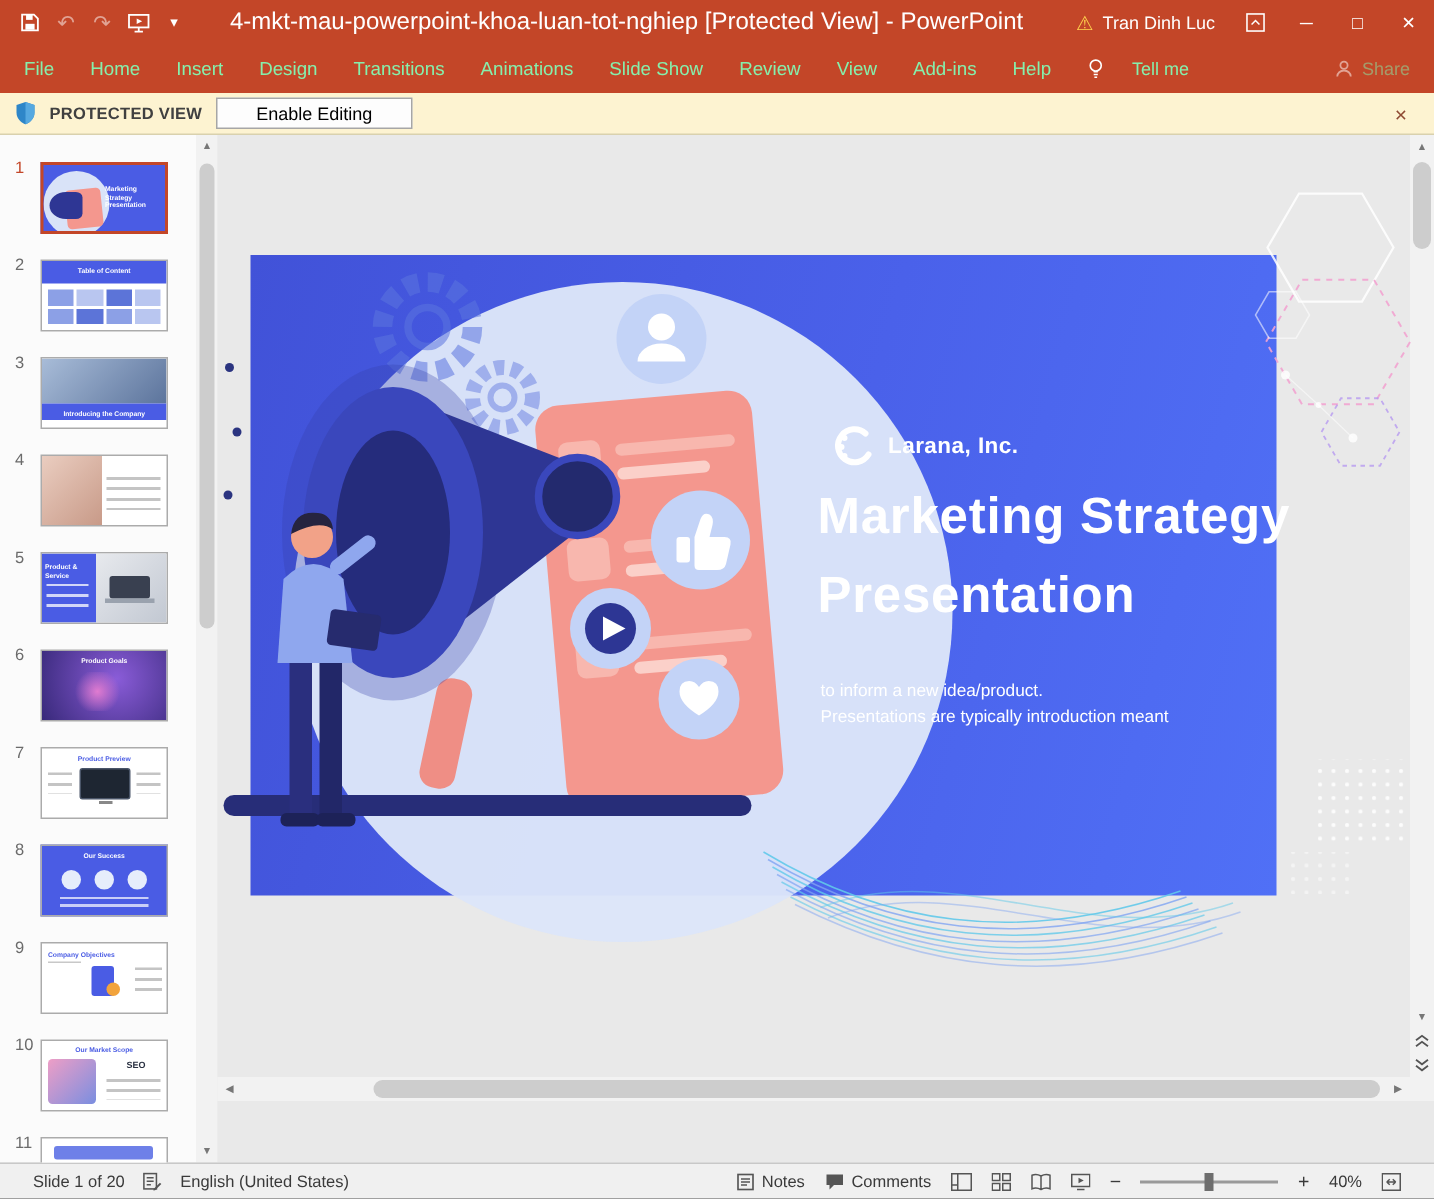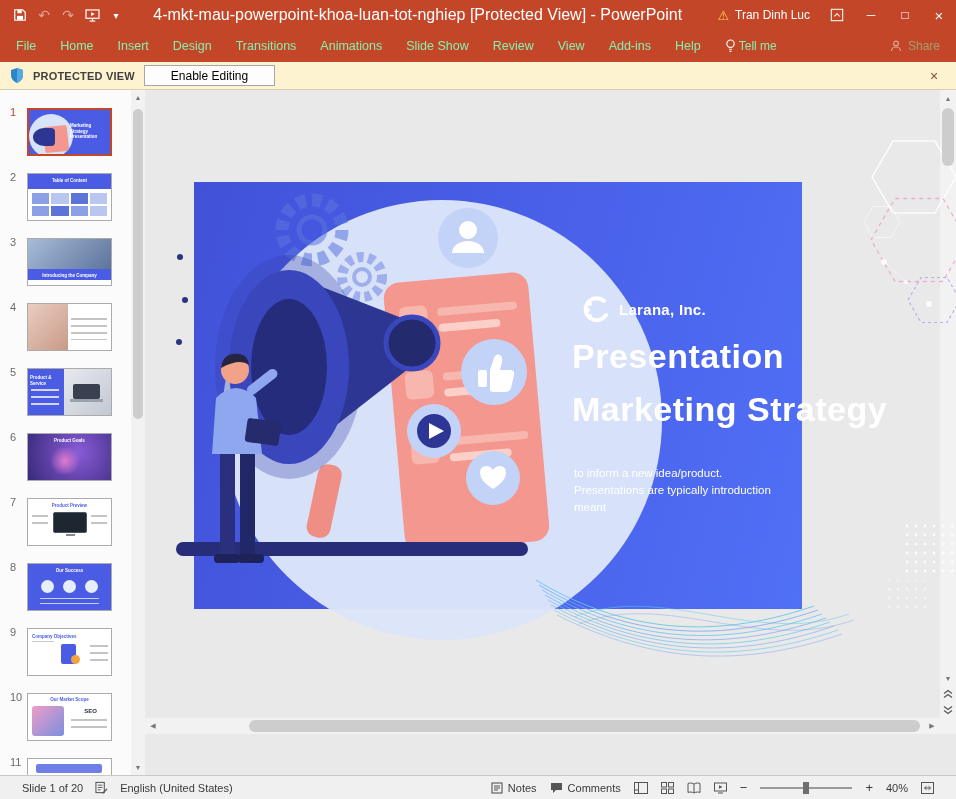--- a/index.html
+++ b/index.html
@@ -16,21 +16,21 @@
   .dim { opacity:.5; }
   .tb-title { flex:1; text-align:center; font-size:16px; white-space:nowrap; overflow:hidden; color:#fff; }
   .tb-user { display:flex; align-items:center; gap:6px; padding:0 10px; font-size:12px; white-space:nowrap; }
   .warn { color:#FFD34D; font-size:13px; line-height:1; }
   .winbtn { width:34px; height:30px; display:flex; align-items:center; justify-content:center; font-size:12px; }
   .winbtn.closeb { font-size:15px; }
 
   
   .ribbon { flex:0 0 32px; background:var(--red); color:#86efac; display:flex; align-items:center; padding-left:4px; }
   .rtab { padding:0 12px; height:32px; line-height:32px; font-size:12.5px; white-space:nowrap; }
-  .tellme { display:flex; align-items:flex-end; gap:3px; padding:0 12px; }
+  .tellme { display:flex; align-items:flex-end; gap:19px; padding:0 12px; }
   .share { margin-left:auto; display:flex; align-items:center; gap:6px; opacity:.5; padding:0 16px; }
 
   
   .pvbar { flex:0 0 28px; background:#FDF3D1; border-bottom:1px solid #D9D1AE; display:flex; align-items:center; padding:0 10px; gap:9px; }
   .pv-label { font-weight:bold; font-size:11px; color:#404040; letter-spacing:.2px; white-space:nowrap; }
   .pv-msg { font-size:12px; color:#3A3A3A; white-space:nowrap; }
   .pv-btn { border:1px solid #A6A6A6; background:#FDFDFD; font-size:12px; height:21px; padding:0 26px; font-family:inherit; white-space:nowrap; }
   .pv-close { margin-left:auto; color:#8E4A33; font-size:14px; width:24px; text-align:center; }
 
   
@@ -120,22 +120,22 @@
 
   .hrow { height:16px; display:flex; }
   .hscroll { flex:1; background:#F2F2F2; display:flex; align-items:center; }
   .hbtn { width:16px; height:16px; display:flex; align-items:center; justify-content:center; font-size:7px; color:#777; }
   .htrack { flex:1; height:16px; position:relative; }
   .hthumb { position:absolute; top:2px; bottom:2px; left:88px; right:4px; background:#CDCDCD; border-radius:6px; }
   .corner { width:16px; background:#F2F2F2; }
   .bottomstrip { height:41px; background:#E9E9E9; }
 
   
-  .slide { position:absolute; left:22px; top:92px; width:608px; height:427px;
-           background:linear-gradient(105deg,#4152D8 0%,#4A61EA 55%,#5070F6 100%); overflow:visible;margin-left:27px; }
+  .slide { position:absolute; left:22px; top:80px; width:684px; height:427px;
+           background:linear-gradient(105deg,#4152D8 0%,#4A61EA 55%,#5070F6 100%); overflow:visible; }
   .slide svg.art { position:absolute; left:0; top:0; overflow:visible; }
   .logo-row { position:absolute; left:388px; top:112px; display:flex; align-items:center; gap:9px; color:#fff; }
   .company { font-size:15px; font-weight:bold; letter-spacing:.3px; }
   .stitle { position:absolute; left:378px; top:148px; color:#fff; font-weight:bold; font-size:34px; line-height:53px; letter-spacing:.5px; white-space:nowrap; }
   .sbody { position:absolute; left:380px; top:283px; color:#fff; font-size:11.5px; line-height:17px; }
 
   
   .statusbar { flex:0 0 24px; background:#F0F0F0; border-top:1px solid #C8C8C8; display:flex; align-items:center; padding:0 22px; gap:12px; font-size:11px; color:#3A3A3A; }
   .sb-right { margin-left:auto; display:flex; align-items:center; gap:13px; }
   .sb-ic { display:flex; align-items:center; gap:5px; }
@@ -474,22 +474,22 @@
                 <svg width="28" height="30" viewBox="0 0 28 30">
                   <path d="M22 7 a11 11 0 1 0 2 14" fill="none" stroke="#FFFFFF" stroke-width="4" stroke-linecap="round"></path>
                   <circle cx="8" cy="10" r="2" fill="#FFFFFF"></circle>
                   <circle cx="6" cy="16" r="2" fill="#FFFFFF"></circle>
                   <circle cx="8" cy="22" r="2" fill="#FFFFFF"></circle>
                 </svg>
               </span>
               <span class="company">Larana, Inc.</span>
             </div>
             <div class="stitle">
+              <div>Marketing Strategy</div>
               <div>Presentation</div>
-              <div>Marketing Strategy</div>
             </div>
             <div class="sbody">
               <div>to inform a new idea/product.</div>
               <div>Presentations are typically introduction meant</div>
             </div>
           </div>
         </div>
 
         <div class="vscroll">
           <span class="sbtn">▲</span>

